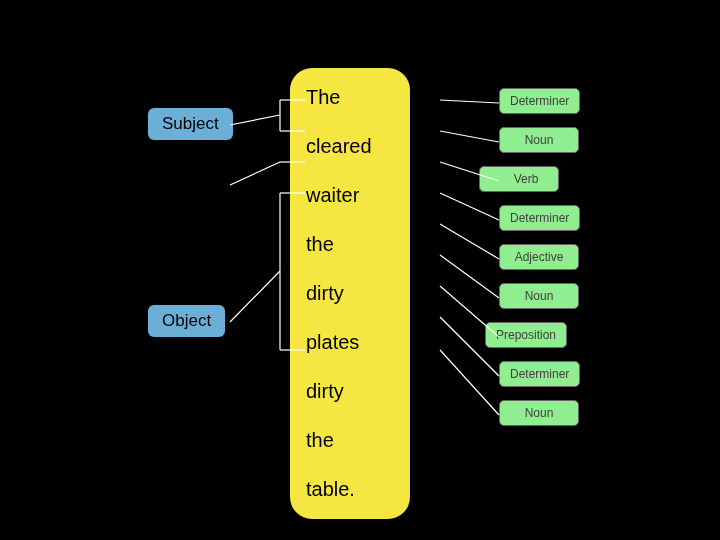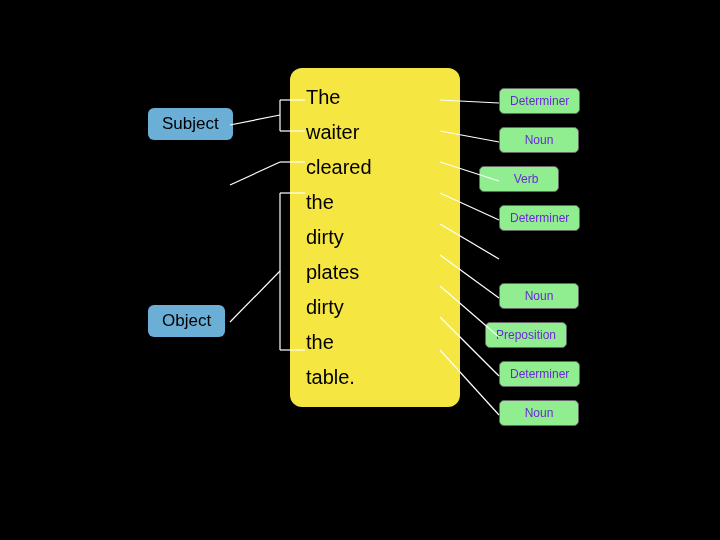--- a/index.html
+++ b/index.html
@@ -30,44 +30,44 @@
 
     .subject-label { position: absolute; left: 148px; top: 108px; }
     .predicate-label { position: absolute; left: 148px; top: 170px; }
     .object-label { position: absolute; left: 148px; top: 305px; }
 
     
     .word-card {
       position: absolute;
       left: 290px;
       top: 68px;
-      width: 170px;
+      width: 120px;
       background: #f5e642;
-      border-radius: 12px;
+      border-radius: 22px;
       padding: 12px 16px;
       display: flex;
       flex-direction: column;
-      gap: 0;
+      gap: 14px;
     }
 
     .word-item {
       font-size: 20px;
       font-weight: normal;
       color: #000;
       line-height: 1.55;
       padding: 2px 0;
     }
 
     .pos-label {
       background: #90ee90;
       border: 1px solid #666;
       border-radius: 5px;
       padding: 5px 10px;
       font-size: 12px;
-      color: #6d28d9;
+      color: #404040;
       text-align: center;
       min-width: 80px;
       position: absolute;
     }
 
     
     .lines-svg {
       position: absolute;
       top: 0;
       left: 0;
@@ -79,34 +79,35 @@
 </head>
 <body>
 
 <div class="container">
 
   <div class="syntax-label subject-label">Subject</div>
   <div class="syntax-label object-label">Object</div>
 
   <div class="word-card">
     <span class="word-item">The</span>
+    <span class="word-item">cleared</span>
     <span class="word-item">waiter</span>
-    <span class="word-item">cleared</span>
     <span class="word-item">the</span>
     <span class="word-item">dirty</span>
     <span class="word-item">plates</span>
     <span class="word-item">dirty</span>
     <span class="word-item">the</span>
     <span class="word-item">table.</span>
   </div>
 
   <div class="pos-label" style="left:499px; top:88px;">Determiner</div>
   <div class="pos-label" style="left:499px; top:127px;">Noun</div>
   <div class="pos-label" style="left:479px; top:166px;padding-left:24px;">Verb</div>
   <div class="pos-label" style="left:499px; top:205px;">Determiner</div>
+  <div class="pos-label" style="left:499px; top:244px;">Adjective</div>
   <div class="pos-label" style="left:499px; top:283px;">Noun</div>
   <div class="pos-label" style="left:485px; top:322px;">Preposition</div>
   <div class="pos-label" style="left:499px; top:361px;">Determiner</div>
   <div class="pos-label" style="left:499px; top:400px;">Noun</div>
 
   <svg class="lines-svg">
 
     <line x1="440" y1="100" x2="499" y2="103" stroke="white" stroke-width="1.2"></line>
 
     <line x1="440" y1="131" x2="499" y2="142" stroke="white" stroke-width="1.2"></line>

